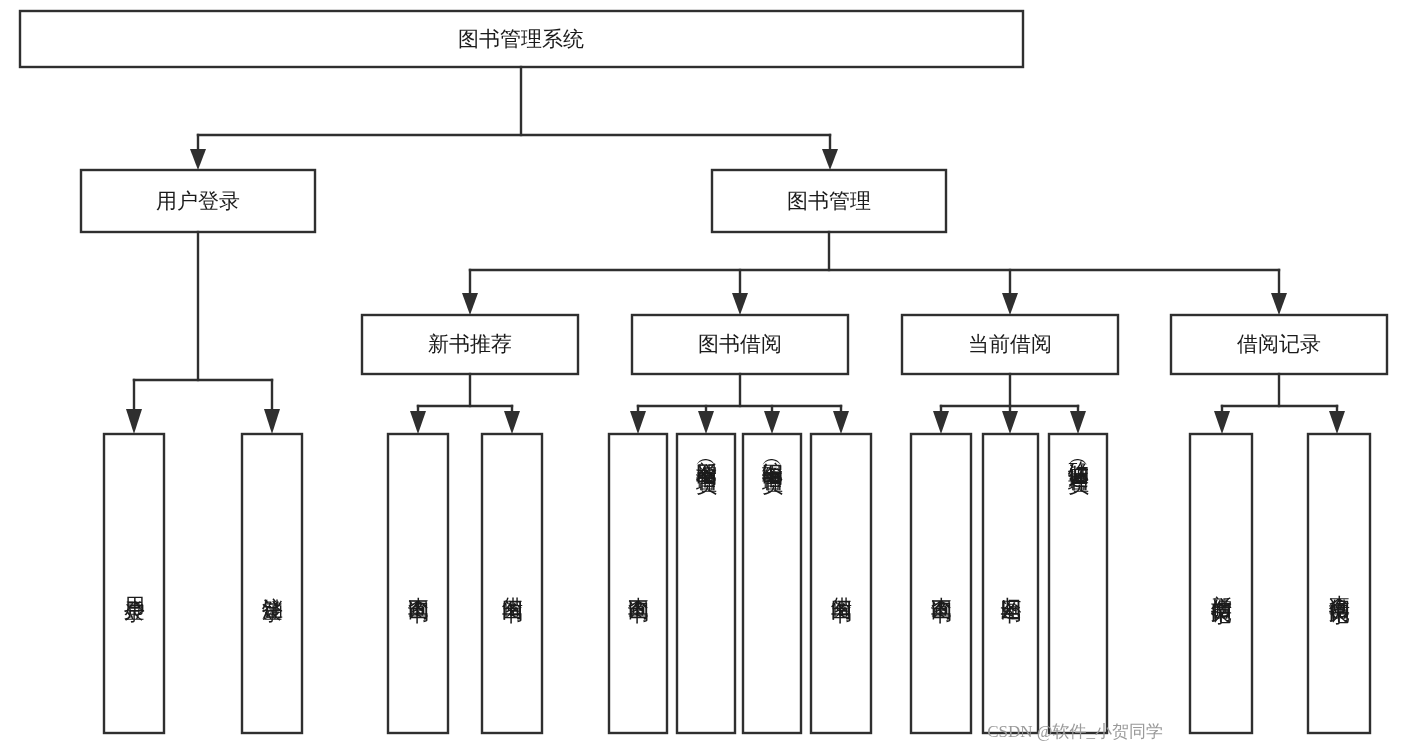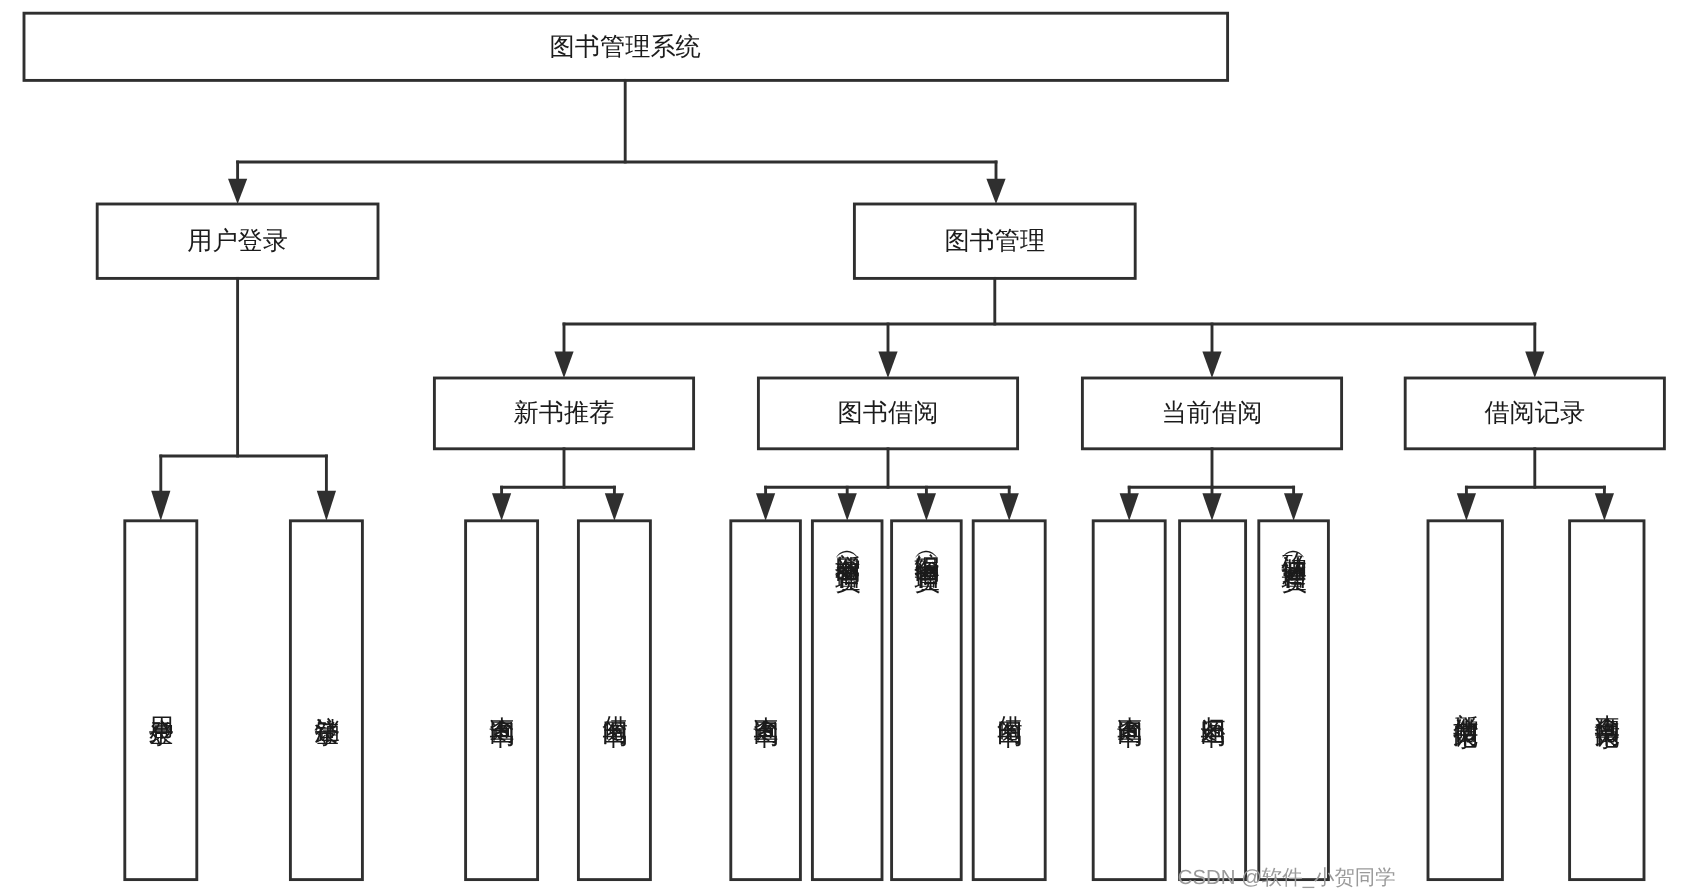--- a/index.html
+++ b/index.html
@@ -61,21 +61,21 @@
     display: flex;
     align-items: center;
     justify-content: center;
     white-space: nowrap;
     pointer-events: none;
   }
   .watermark {
     position: absolute;
     right: 12px;
     bottom: 4px;
-    font-family: Liberation Sans, sans-serif;
+    font-family: Liberation Serif, serif;
     font-size: 17px;
     color: #9a9a9a;
     white-space: nowrap;
     margin-left: 16px;
   }
 </style>
 </head>
 <body>
 
 <div id="diagram-root">

